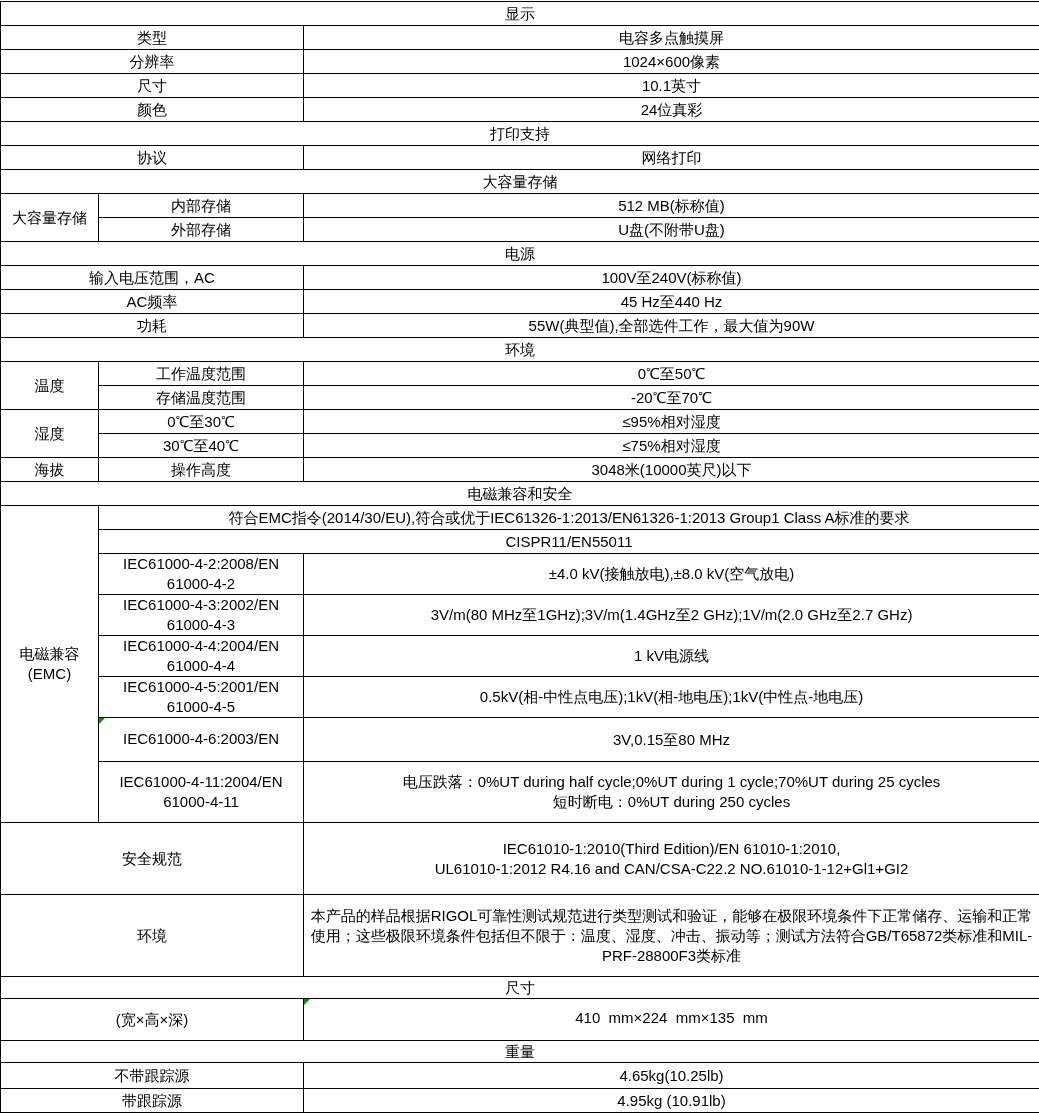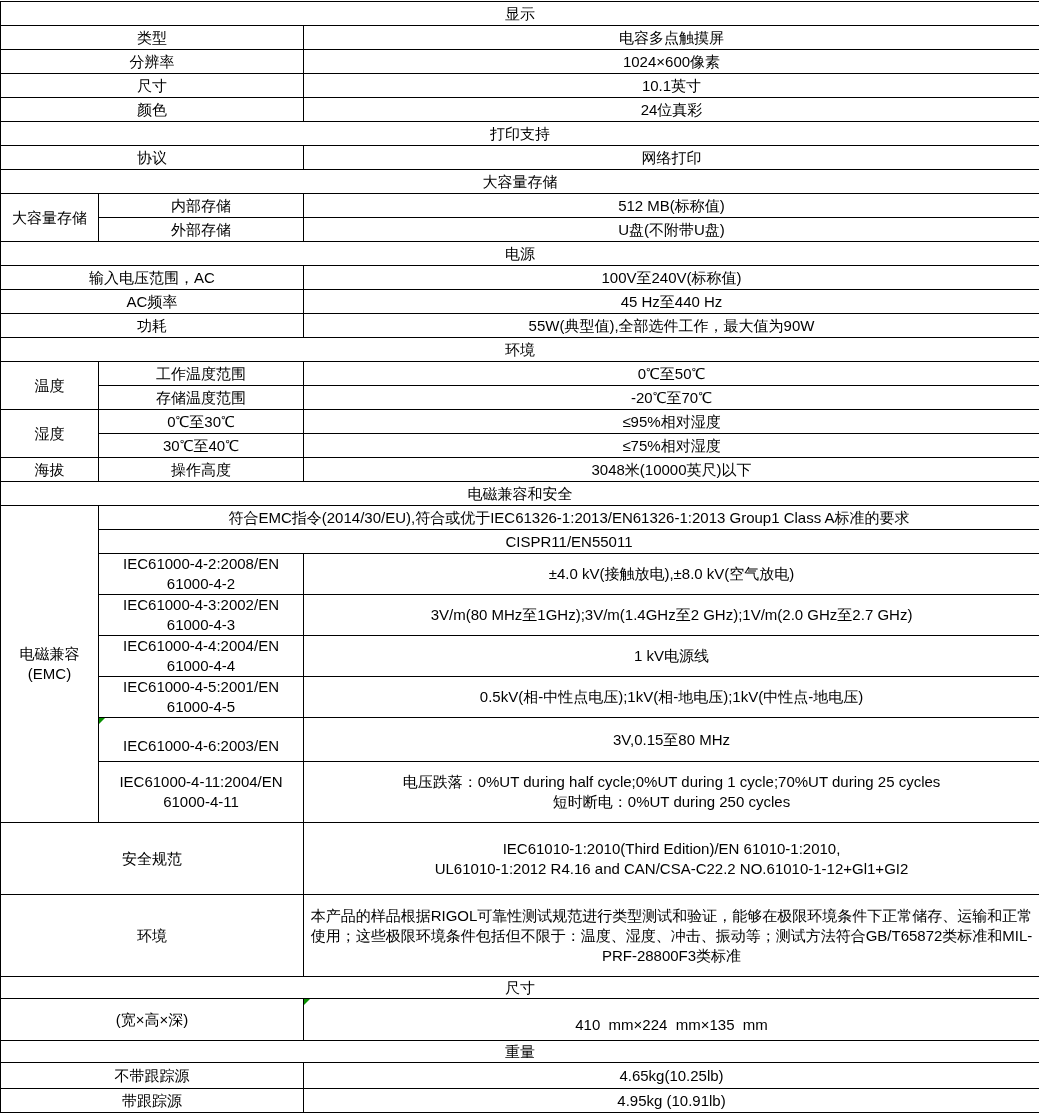--- a/index.html
+++ b/index.html
@@ -18,21 +18,21 @@
     font-family: "Liberation Sans", sans-serif;
     font-size: 15px;
     line-height: 20px;
     color: #000000;
     white-space: pre-wrap;
     position: relative;
     overflow: hidden;
   }
   table.spec td.bottom {
     vertical-align: bottom;
-    padding-bottom: 5px;
+    padding-bottom: 12px;
   }
   .marker {
     position: absolute;
     top: 0;
     left: 0;
     width: 0;
     height: 0;
     border-top: 6px solid #089000;
     border-right: 6px solid transparent;
   }

